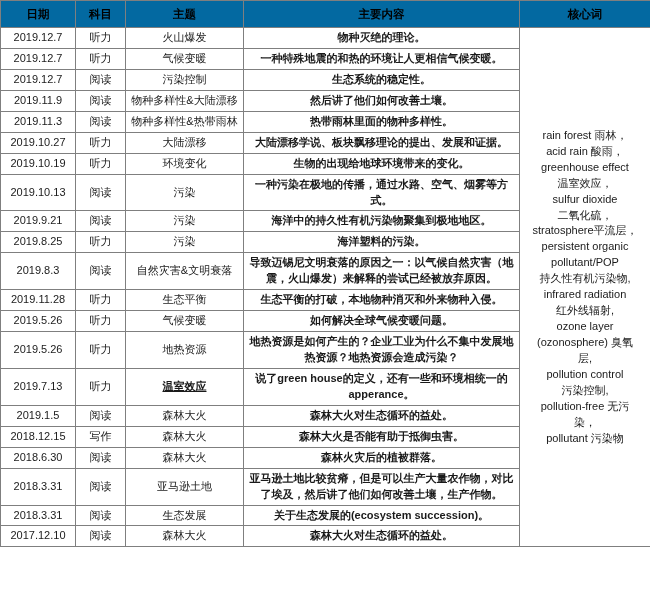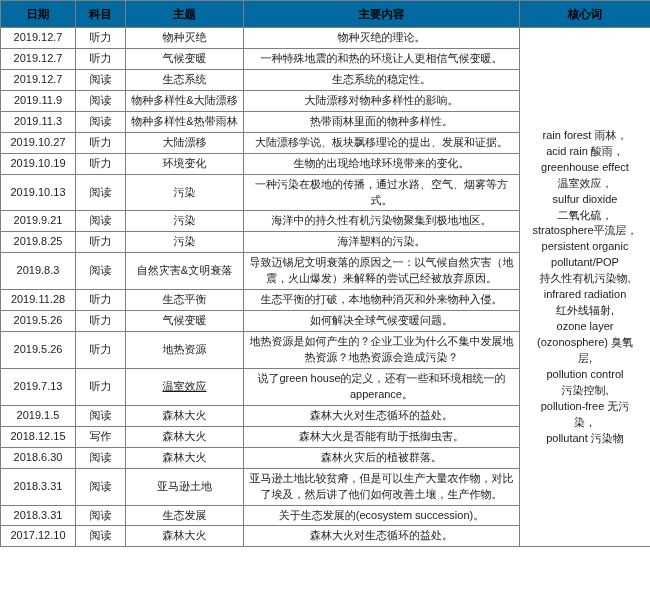--- a/index.html
+++ b/index.html
@@ -51,31 +51,32 @@
     font-size: 11.5px;
     white-space: nowrap;
     margin-top: 28px;
   }
   td.cell-subject { font-size: 11px; }
   td.cell-topic   { font-size: 11px; }
   td.cell-content {
     font-size: 11px;
     padding: 3px 6px;
     line-height: 1.5;
+    font-weight: bold;
   }
 
   td.cell-vocab {
     vertical-align: middle;
     font-size: 11.5px;
     line-height: 1.62;
     padding: 4px 6px;
     text-align: center;
   }
 
-  .underlined { text-decoration: underline; }
+  .underlined { text-decoration: underline; font-weight: bold; }
 
   .vocab-list { margin: 7px; }
   .vocab-line { display: block; white-space: normal; }
 </style>
 </head>
 <body>
 
 <table id="study-log-table">
   <colgroup>
     <col class="c-date">
@@ -90,21 +91,21 @@
       <th>科目</th>
       <th>主题</th>
       <th>主要内容</th>
       <th>核心词</th>
     </tr>
   </thead>
   <tbody id="table-body">
       <tr>
         <td class="cell-date">2019.12.7</td>
         <td class="cell-subject">听力</td>
-        <td class="cell-topic"><span>物种灭绝</span></td>
+        <td class="cell-topic"><span>火山爆发</span></td>
         <td class="cell-content">物种灭绝的理论。</td>
         <td class="cell-vocab" rowspan="21">
           <div class="vocab-list">
             <span class="vocab-line">rain forest 雨林，</span>
             <span class="vocab-line">acid rain 酸雨，</span>
             <span class="vocab-line">greenhouse effect</span>
             <span class="vocab-line">温室效应，</span>
             <span class="vocab-line">sulfur dioxide</span>
             <span class="vocab-line">二氧化硫，</span>
             <span class="vocab-line">stratosphere平流层，</span>
@@ -124,28 +125,28 @@
       </tr>
       <tr>
         <td class="cell-date">2019.12.7</td>
         <td class="cell-subject">听力</td>
         <td class="cell-topic"><span>气候变暖</span></td>
         <td class="cell-content">一种特殊地震的和热的环境让人更相信气候变暖。</td>
       </tr>
       <tr>
         <td class="cell-date">2019.12.7</td>
         <td class="cell-subject">阅读</td>
-        <td class="cell-topic"><span>生态系统</span></td>
+        <td class="cell-topic"><span>污染控制</span></td>
         <td class="cell-content">生态系统的稳定性。</td>
       </tr>
       <tr>
         <td class="cell-date">2019.11.9</td>
         <td class="cell-subject">阅读</td>
         <td class="cell-topic"><span>物种多样性&amp;大陆漂移</span></td>
-        <td class="cell-content">大陆漂移对物种多样性的影响。</td>
+        <td class="cell-content">然后讲了他们如何改善土壤。</td>
       </tr>
       <tr>
         <td class="cell-date">2019.11.3</td>
         <td class="cell-subject">阅读</td>
         <td class="cell-topic"><span>物种多样性&amp;热带雨林</span></td>
         <td class="cell-content">热带雨林里面的物种多样性。</td>
       </tr>
       <tr>
         <td class="cell-date">2019.10.27</td>
         <td class="cell-subject">听力</td>

